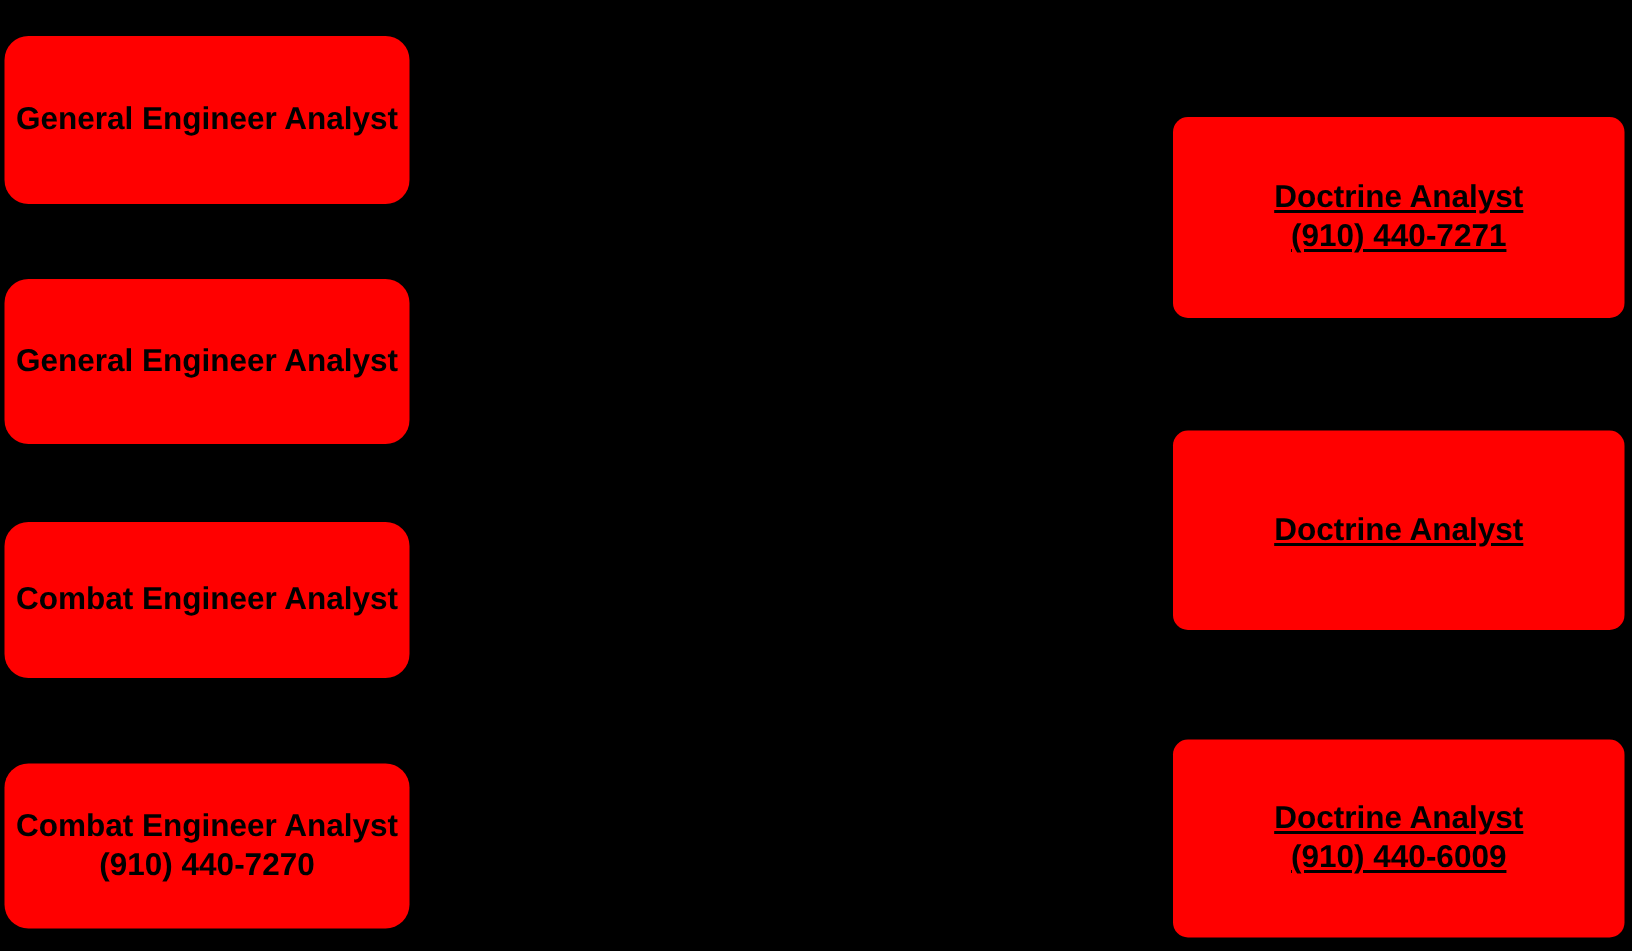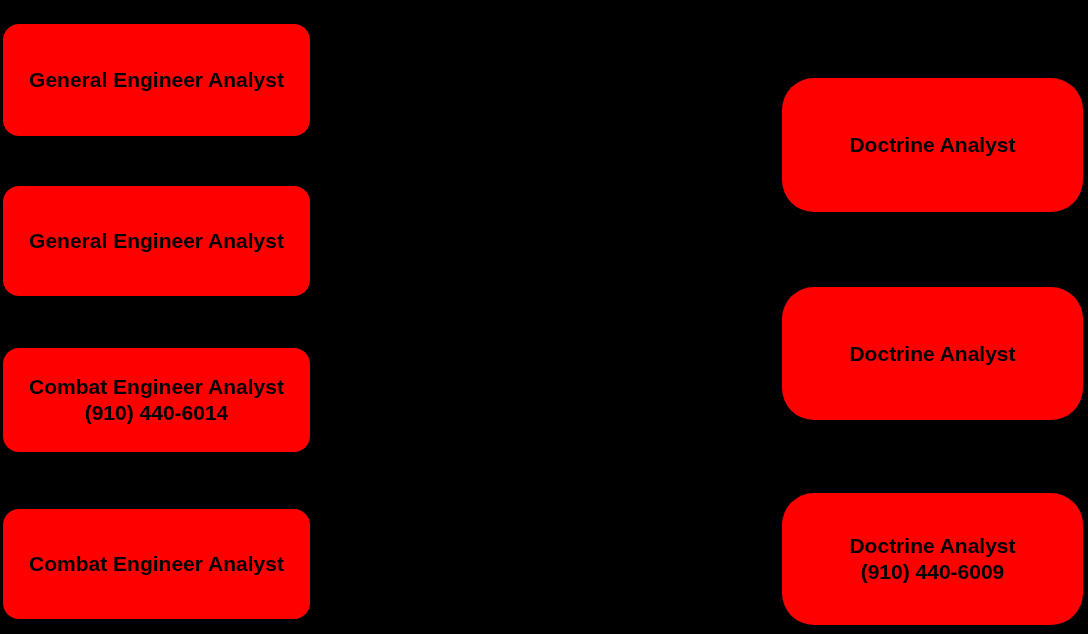--- a/index.html
+++ b/index.html
@@ -23,27 +23,28 @@
     line-height: 26px;
     display: flex;
     flex-direction: column;
     justify-content: center;
     align-items: center;
     text-align: center;
     box-sizing: border-box;
   }
   .org-box.left-col {
     left: 3px;
-    width: 307px;
+    width: 270px;
     border-radius: 16px;
   }
   .org-box.right-col {
     left: 782px;
     width: 301px;
-    border-radius: 32px;
+    border-radius: 10px;
+    text-decoration: underline;
   }
   .box-title, .box-phone {
     display: block;
     white-space: nowrap;
   }
 </style>
 </head>
 <body>
 
 <div>
@@ -51,29 +52,30 @@
   <div class="org-box left-col" style="top:24px;  height:112px;">
     <span class="box-title">General Engineer Analyst</span>
   </div>
 
   <div class="org-box left-col" style="top:186px; height:110px;">
     <span class="box-title">General Engineer Analyst</span>
   </div>
 
   <div class="org-box left-col" style="top:348px; height:104px;">
     <span class="box-title">Combat Engineer Analyst</span>
-    <span class="box-phone">(910) 440-6014</span>
   </div>
 
   <div class="org-box left-col" style="top:509px; height:110px;">
     <span class="box-title">Combat Engineer Analyst</span>
+    <span class="box-phone">(910) 440-7270</span>
   </div>
 
   <div class="org-box right-col" style="top:78px;  height:134px;">
     <span class="box-title">Doctrine Analyst</span>
+    <span class="box-phone">(910) 440-7271</span>
   </div>
 
   <div class="org-box right-col" style="top:287px; height:133px;">
     <span class="box-title">Doctrine Analyst</span>
   </div>
 
   <div class="org-box right-col" style="top:493px; height:132px;">
     <span class="box-title">Doctrine Analyst</span>
     <span class="box-phone">(910) 440-6009</span>
   </div>

